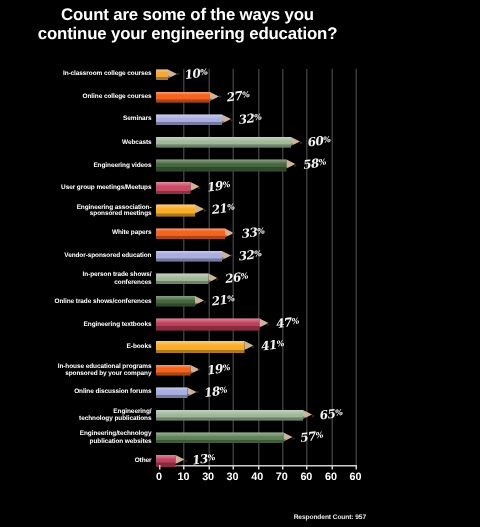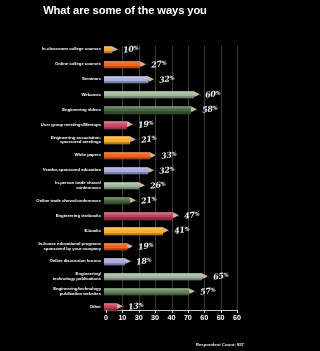--- a/index.html
+++ b/index.html
@@ -199,21 +199,22 @@
     color: #e8e8e8;
     letter-spacing: -0.05px;
   }
 </style>
 </head>
 <body>
 
 <div id="chart-root">
 
   <div class="title">
-    <span>What are some of the ways you</span>
+    <span>Count are some of the ways you</span>
+    <span>continue your engineering education?</span>
   </div>
 
   <div id="plot">
     <div id="gridlayer">
         <div class="gridline" style="left: 16.375px;"></div>
         <div class="gridline" style="left: 32.75px;"></div>
         <div class="gridline" style="left: 49.125px;"></div>
         <div class="gridline" style="left: 65.5px;"></div>
         <div class="gridline" style="left: 81.875px;"></div>
         <div class="gridline" style="left: 98.25px;"></div>

